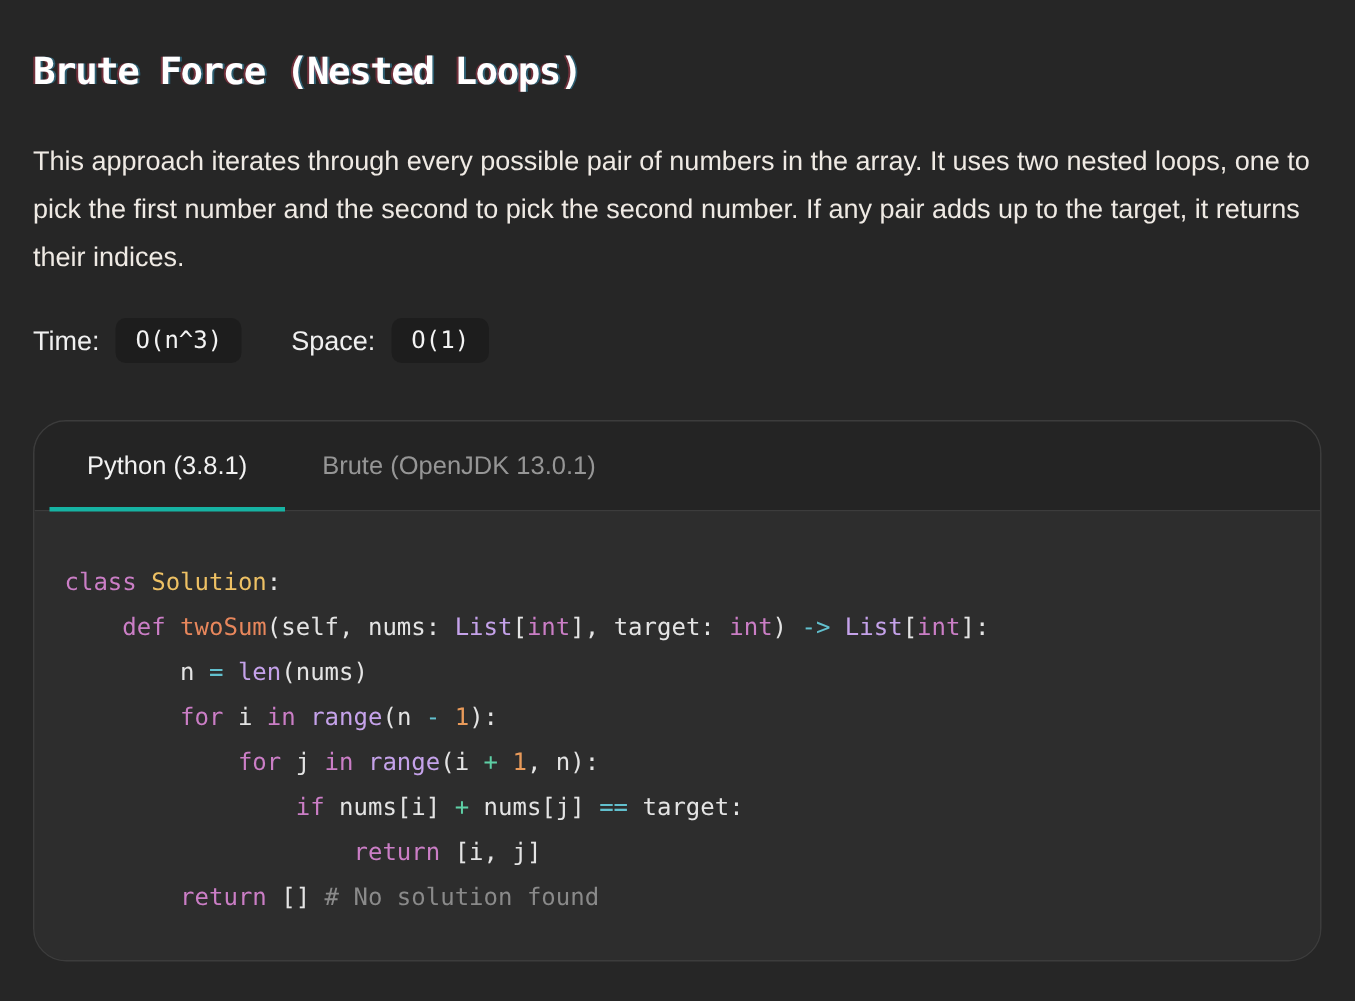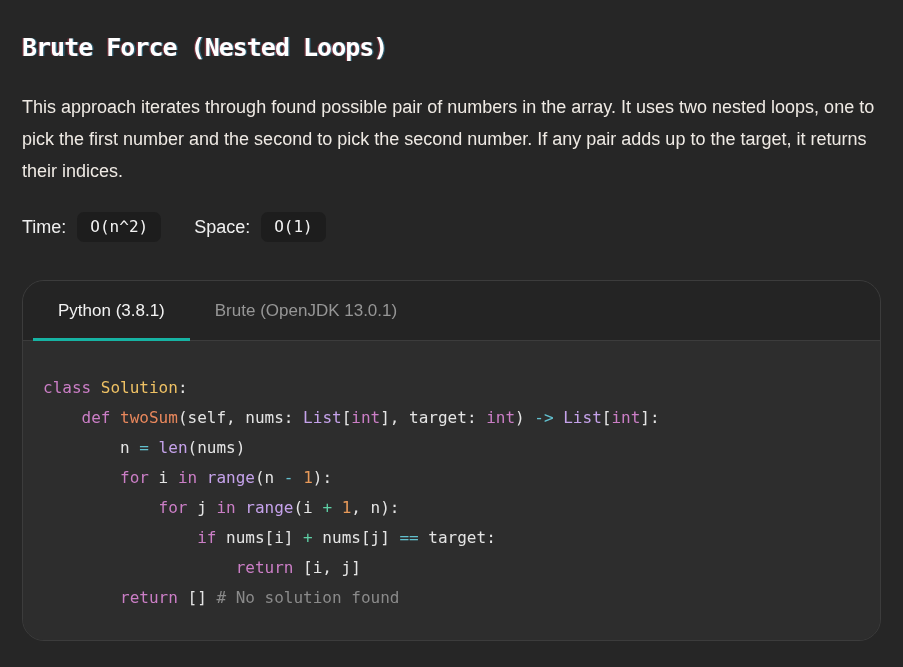--- a/index.html
+++ b/index.html
@@ -117,25 +117,25 @@
   .tk-cmt{color:var(--comment);}
   .tk-pl{color:var(--plain);}
 </style>
 </head>
 <body>
 
 <div class="page">
 
   <h1 class="title">Brute Force (Nested Loops)</h1>
 
-  <p class="description">This approach iterates through found possible pair of numbers in the array. It uses two nested loops, one to pick the first number and the second to pick the second number. If any pair adds up to the target, it returns their indices.</p>
+  <p class="description">This approach iterates through every possible pair of numbers in the array. It uses two nested loops, one to pick the first number and the second to pick the second number. If any pair adds up to the target, it returns their indices.</p>
 
   <div class="complexity">
     <span class="clabel">Time:</span>
-    <code class="badge">O(n^2)</code>
+    <code class="badge">O(n^3)</code>
     <span class="clabel space-label">Space:</span>
     <code class="badge">O(1)</code>
   </div>
 
   <div class="panel">
     <div class="tabbar" id="tabbar">
         <div class="tab active">Python (3.8.1)</div>
         <div class="tab">Brute (OpenJDK 13.0.1)</div>
       </div>
     <pre class="code" id="code"><div class="code-line"><span class="tk-kw">class</span><span class="tk-pl"> </span><span class="tk-cls">Solution</span><span class="tk-pl">:</span></div><div class="code-line"><span class="tk-pl">    </span><span class="tk-kw">def</span><span class="tk-pl"> </span><span class="tk-fn">twoSum</span><span class="tk-pl">(self, nums: </span><span class="tk-bi">List</span><span class="tk-pl">[</span><span class="tk-kw">int</span><span class="tk-pl">], target: </span><span class="tk-kw">int</span><span class="tk-pl">) </span><span class="tk-op">-&gt;</span><span class="tk-pl"> </span><span class="tk-bi">List</span><span class="tk-pl">[</span><span class="tk-kw">int</span><span class="tk-pl">]:</span></div><div class="code-line"><span class="tk-pl">        n </span><span class="tk-op">=</span><span class="tk-pl"> </span><span class="tk-bi">len</span><span class="tk-pl">(nums)</span></div><div class="code-line"><span class="tk-pl">        </span><span class="tk-kw">for</span><span class="tk-pl"> i </span><span class="tk-kw">in</span><span class="tk-pl"> </span><span class="tk-bi">range</span><span class="tk-pl">(n </span><span class="tk-op">-</span><span class="tk-pl"> </span><span class="tk-num">1</span><span class="tk-pl">):</span></div><div class="code-line"><span class="tk-pl">            </span><span class="tk-kw">for</span><span class="tk-pl"> j </span><span class="tk-kw">in</span><span class="tk-pl"> </span><span class="tk-bi">range</span><span class="tk-pl">(i </span><span class="tk-opg">+</span><span class="tk-pl"> </span><span class="tk-num">1</span><span class="tk-pl">, n):</span></div><div class="code-line"><span class="tk-pl">                </span><span class="tk-kw">if</span><span class="tk-pl"> nums[i] </span><span class="tk-opg">+</span><span class="tk-pl"> nums[j] </span><span class="tk-op">==</span><span class="tk-pl"> target:</span></div><div class="code-line"><span class="tk-pl">                    </span><span class="tk-kw">return</span><span class="tk-pl"> [i, j]</span></div><div class="code-line"><span class="tk-pl">        </span><span class="tk-kw">return</span><span class="tk-pl"> [] </span><span class="tk-cmt"># No solution found</span></div></pre>

